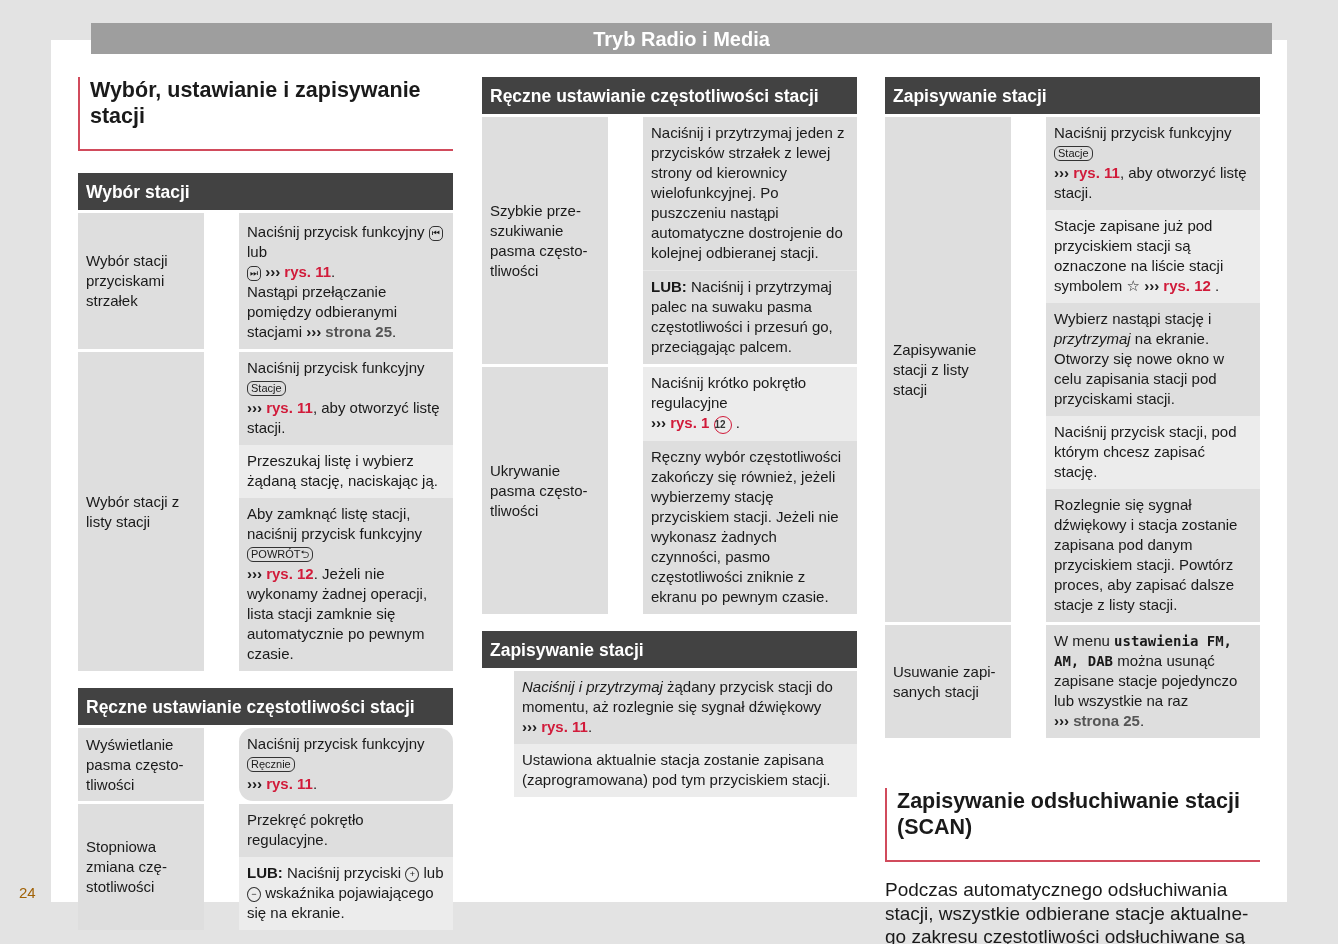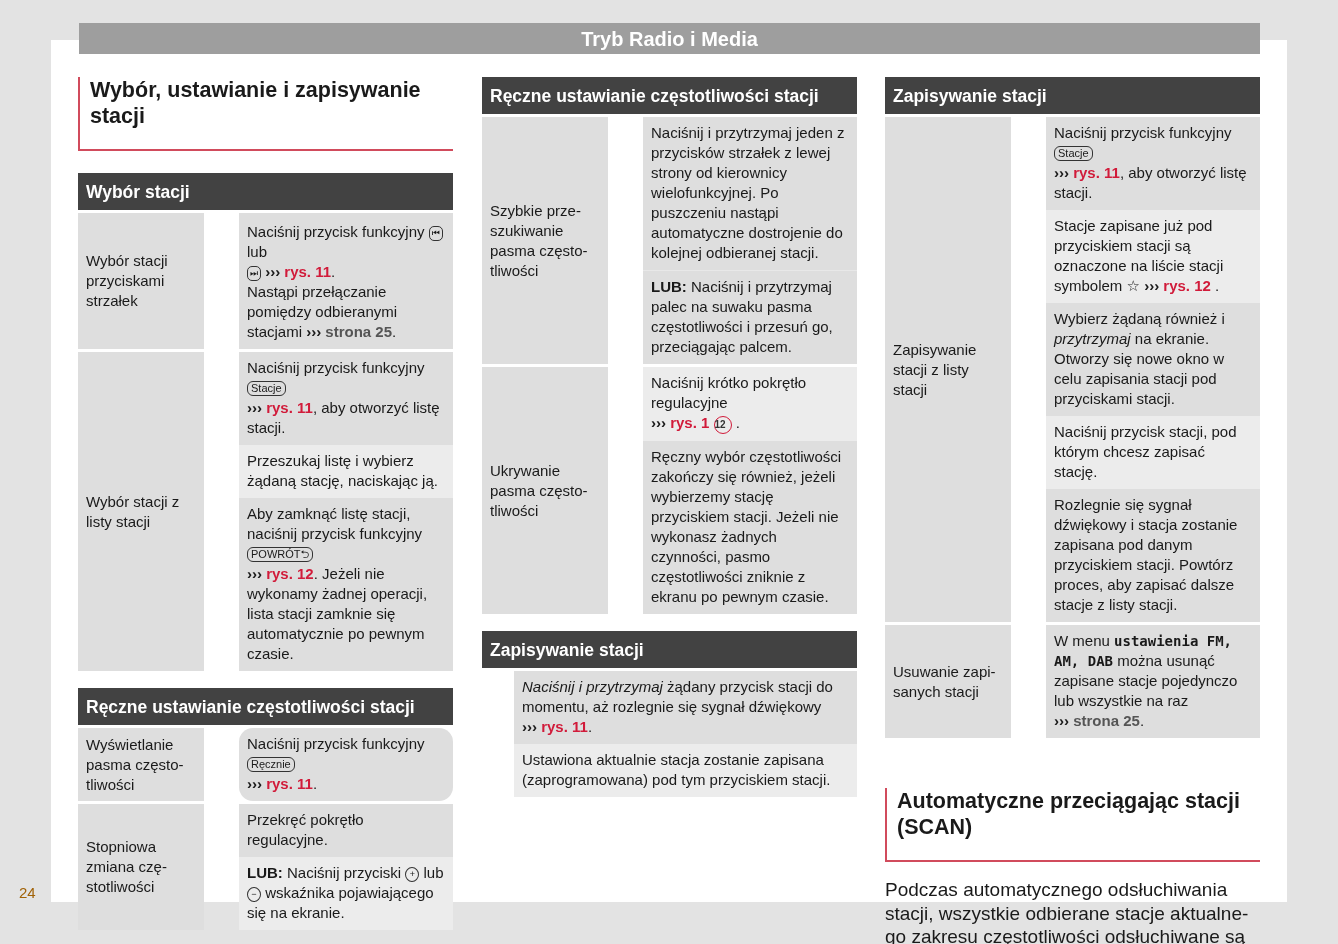--- a/index.html
+++ b/index.html
@@ -1,18 +1,18 @@
 <!DOCTYPE html>
 <html><head>
 <meta charset="utf-8">
 <style>
   html,body{margin:0;padding:0;}
   body{width:1338px;height:944px;background:#e3e3e3;position:relative;overflow:hidden;font-family:"Liberation Sans",sans-serif;color:#1a1a1a;}
   .page{position:absolute;left:51px;top:40px;width:1236px;height:862px;background:#fff;}
-  .topbar{position:absolute;left:79px;top:23px;width:1181px;height:31px;background:#9e9e9e;color:#fff;font-weight:bold;font-size:20px;text-align:center;line-height:32px;}
+  .topbar{position:absolute;left:91px;top:23px;width:1181px;height:31px;background:#9e9e9e;color:#fff;font-weight:bold;font-size:20px;text-align:center;line-height:32px;}
   .pagenum{position:absolute;left:19px;top:884px;font-size:15px;color:#a16207;}
   .col{position:absolute;top:77px;width:375px;}
   .c1{left:78px;}
   .c2{left:482px;}
   .c3{left:885px;}
   .h2{border-left:2px solid #d14b5c;border-bottom:2px solid #d14b5c;padding:0 0 20px 10px;font-weight:bold;font-size:21.5px;line-height:26px;color:#1a1a1a;margin-bottom:18px;}
   .tbl{margin-bottom:17px;}
   .th{background:#424242;color:#fff;font-weight:bold;font-size:17.5px;height:37px;line-height:38px;padding-left:8px;margin-bottom:3px;}
   .row{display:flex;margin-bottom:3px;}
   .lab{width:110px;flex:none;background:#dedede;padding:0 8px;font-size:15px;line-height:20px;display:flex;align-items:center;margin-right:3px;}
@@ -163,21 +163,21 @@
           <span class="arr">›››</span>
           <span class="ref">rys. 11</span><span>, aby otworzyć listę stacji.</span>
         </div>
         <div class="cell l">
           <span>Stacje zapisane już pod przycis­kiem stacji są oznaczone na liście stacji symbolem</span>
           <span>☆</span>
           <span class="arr">›››</span>
           <span class="ref">rys. 12</span><span> .</span>
         </div>
         <div class="cell d">
-          <span>Wybierz żądaną również i</span>
+          <span>Wybierz nastąpi stację i</span>
           <i>przytrzy­maj</i>
           <span>na ekranie. Otworzy się nowe okno w celu zapisania stacji pod przyciskami stacji.</span>
         </div>
         <div class="cell l">Naciśnij przycisk stacji, pod którym chcesz zapisać stację.</div>
         <div class="cell d">Rozlegnie się sygnał dźwiękowy i stacja zostanie zapisana pod da­nym przyciskiem stacji. Powtórz proces, aby zapisać dalsze stacje z listy stacji.</div>
       </div>
     </div>
     <div class="row">
       <div class="lab">Usuwanie zapi­sanych stacji</div>
       <div class="cells">
@@ -185,15 +185,15 @@
           <span>W menu</span>
           <span class="mono">ustawienia FM, AM, DAB</span>
           <span>można usunąć zapisane stacje pojedynczo lub wszystkie na raz</span><br>
           <span class="arr">›››</span>
           <span class="strona">strona 25</span><span>.</span>
         </div>
       </div>
     </div>
   </div>
 
-  <div class="h2" style="margin-top:50px;margin-bottom:16px;">Automatyczne przeciągając sta­cji (SCAN)</div>
+  <div class="h2" style="margin-top:50px;margin-bottom:16px;">Zapisywanie odsłuchiwanie sta­cji (SCAN)</div>
   <div class="para">Podczas automatycznego odsłuchiwania stacji, wszystkie odbierane stacje aktualne­go zakresu częstotliwości odsłuchiwane są przez ok. 5 s.</div>
 </div>
 
 </body></html>

